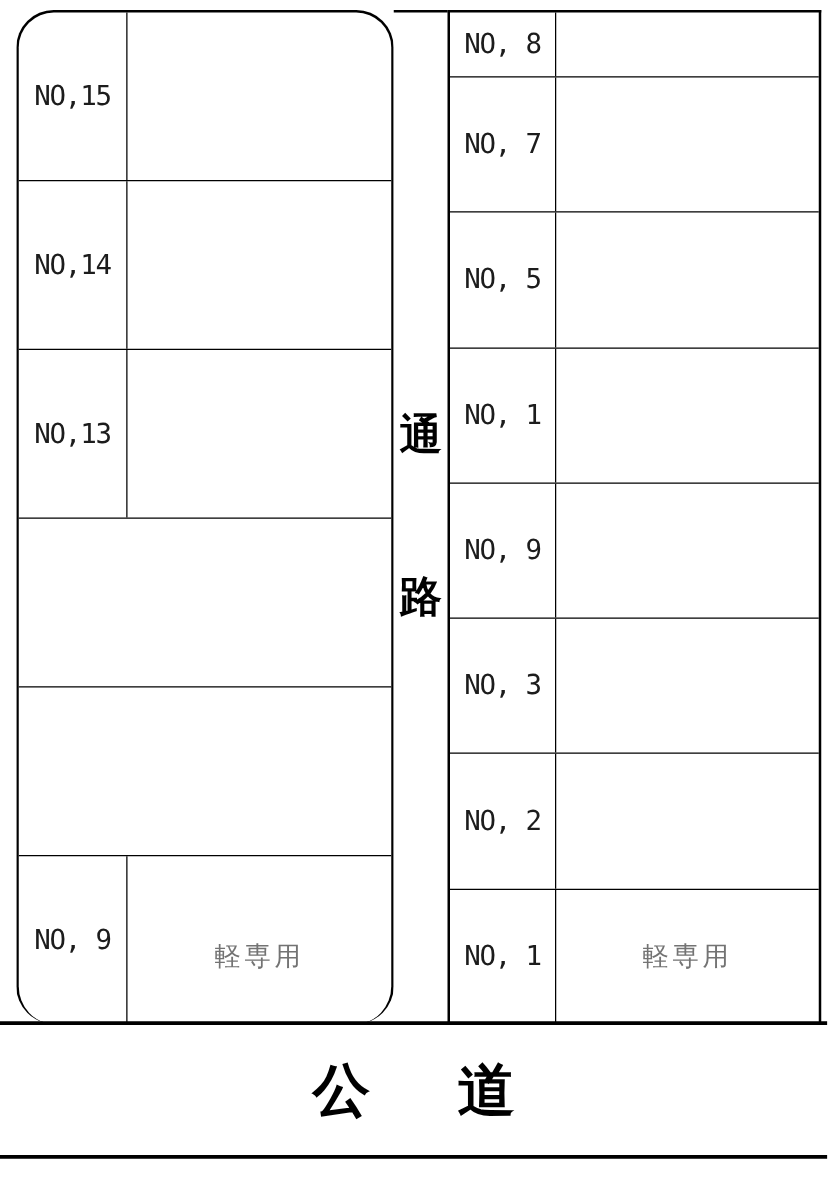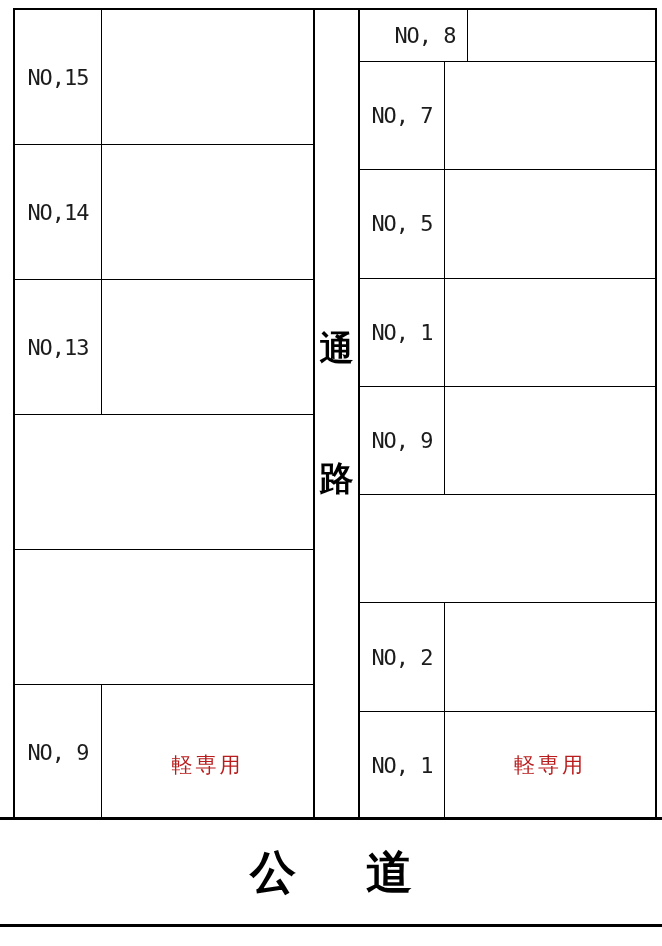--- a/index.html
+++ b/index.html
@@ -11,48 +11,48 @@
     font-family:"DejaVu Sans Mono", monospace;
   }
   .ptable{
     position:absolute;top:8px;
     box-sizing:border-box;
     border:2px solid #000;
     border-bottom:none;
     display:flex;flex-direction:column;
     background:#fff;
   }
-  #left-table{left:13px;width:302px;height:811px;}
+  #left-table{left:13px;width:302px;height:811px;border-radius:30px;}
   #right-table{left:358px;width:299px;height:811px;}
   .prow{
     flex:1;min-height:0;
     display:flex;
     border-bottom:1.5px solid #000;
     box-sizing:border-box;
   }
   .prow:last-child{border-bottom:none;}
-  .prow.short{flex:0 0 52px;padding-left:23px;}
+  .prow.short{flex:0 0 52px;}
   .cell{
     display:flex;align-items:center;justify-content:center;
     box-sizing:border-box;
   }
   .label{
     width:87px;
     border-right:1.5px solid #000;
     font-size:22px;
     color:#1c1c1c;
     white-space:pre;
     letter-spacing:-1px;
   }
   #right-table .label{width:85px;}
   .note{
     flex:1;
     font-size:21px;
     letter-spacing:3px;
-    color:#b91c1c;
+    color:#737373;
     font-family:"DejaVu Sans", sans-serif;
   }
   #left-table .prow:last-child .note{padding-top:26px;}
   .aisle{
     position:absolute;left:315px;top:8px;
     width:43px;height:811px;
     box-sizing:border-box;
     border-top:2px solid #000;
   }
   .aisle-char{
@@ -130,20 +130,21 @@
     </div>
     <div class="prow">
       <div class="cell label">NO, 1</div>
       <div class="cell note"></div>
     </div>
     <div class="prow">
       <div class="cell label">NO, 9</div>
       <div class="cell note"></div>
     </div>
     <div class="prow">
+      <div class="cell label">NO, 3</div>
       <div class="cell note"></div>
     </div>
     <div class="prow">
       <div class="cell label">NO, 2</div>
       <div class="cell note"></div>
     </div>
     <div class="prow">
       <div class="cell label">NO, 1</div>
       <div class="cell note">軽専用</div>
     </div>

